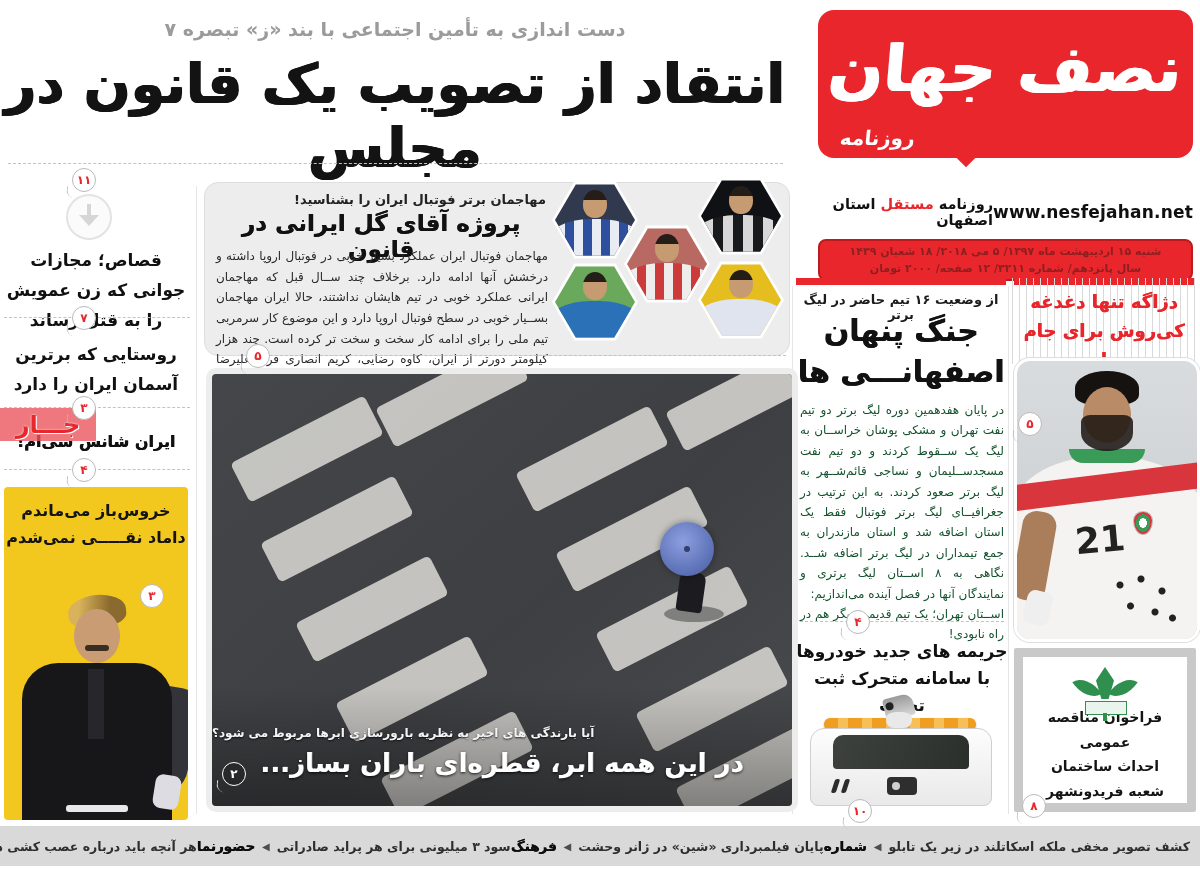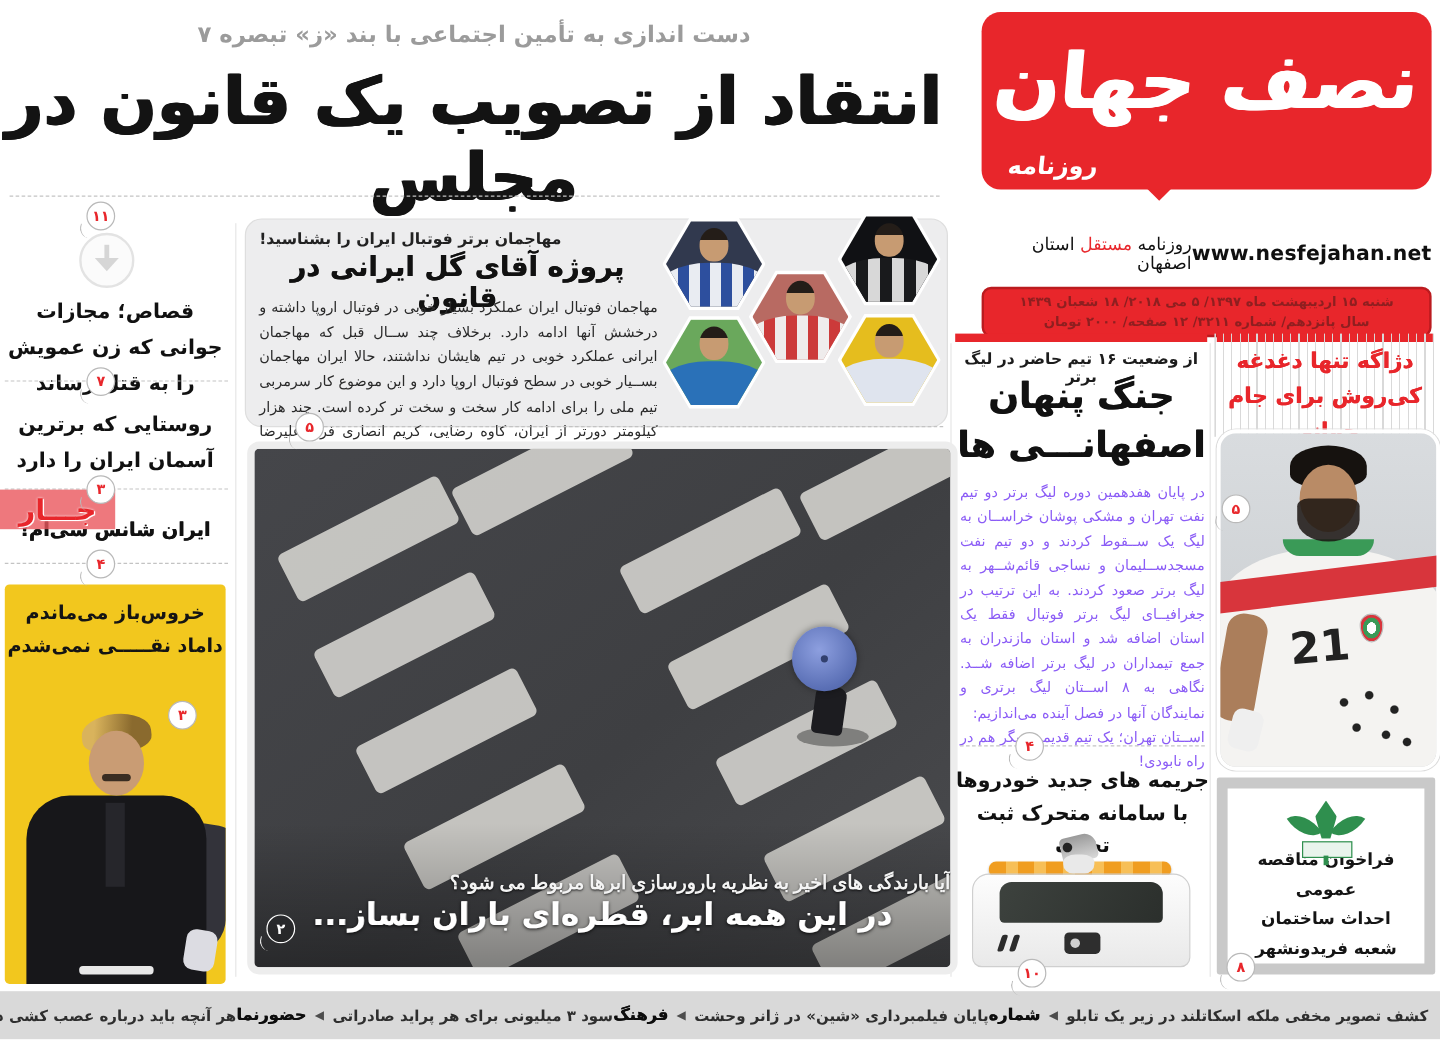--- a/index.html
+++ b/index.html
@@ -8,21 +8,21 @@
   .abs{position:absolute;}
 
   
   .mast-box{left:818px;top:10px;width:375px;height:148px;background:#e8262b;border-radius:16px;z-index:2;}
   .mast-tail{left:958px;top:148px;width:16px;height:16px;background:#e8262b;transform:rotate(45deg);z-index:1;}
   .logo-main{left:0;top:22px;width:100%;text-align:center;color:#fff;font-size:64px;font-weight:bold;
              transform:skewX(-5deg);text-shadow:1px 0 0 #fff,-1px 0 0 #fff;}
   .logo-sub{left:22px;bottom:8px;color:#fff;font-size:20px;font-weight:bold;transform:skewX(-6deg);}
   .site-row{left:818px;top:196px;width:375px;display:flex;justify-content:space-between;align-items:center;}
   .site-url{direction:ltr;font-weight:bold;font-size:17px;color:#101010;letter-spacing:.2px;}
-  .tagline{font-size:14.5px;font-weight:normal;color:#101010;}
+  .tagline{font-size:14.5px;font-weight:bold;color:#101010;}
   .tagline .hl{color:#e8262b;}
   .date-box{left:818px;top:239px;width:371px;height:38px;background:#e8262b;border:2px solid #bb1b1f;border-radius:8px;
             display:flex;flex-direction:column;justify-content:center;text-align:center;}
   .date-box div{font-size:11px;font-weight:bold;color:#8e1f20;line-height:17px;}
 
   
   .kicker{left:0;top:18px;width:790px;text-align:center;color:#9b9b9b;font-size:19px;font-weight:bold;}
   .headline{left:0;top:52px;width:790px;text-align:center;font-size:55px;font-weight:bold;color:#131313;
             text-shadow:.7px 0 0 currentColor,-.7px 0 0 currentColor;}
 
@@ -55,21 +55,21 @@
   .man-mus{position:absolute;left:81px;top:158px;width:24px;height:6px;border-radius:3px;background:#3a2d22;}
   .man-body{position:absolute;left:18px;top:176px;width:150px;height:170px;border-radius:36px 36px 0 0;background:#17171a;}
   .man-shirt{position:absolute;left:84px;top:182px;width:16px;height:70px;background:#26262b;}
   .man-belt{position:absolute;left:62px;top:318px;width:62px;height:7px;border-radius:3px;background:#e8e8e8;}
   .man-jacket{position:absolute;left:146px;top:200px;width:42px;height:110px;border-radius:12px 18px 30px 8px;
               background:#33333a;transform:rotate(9deg);}
   .man-cuff{position:absolute;left:150px;top:288px;width:26px;height:34px;border-radius:8px;background:#dcdcе2;background:#dcdce2;transform:rotate(9deg);}
 
   
   .gbox{left:204px;top:182px;width:584px;height:172px;background:#ededee;border:1px solid #dedede;border-radius:14px;}
-  .gb-kicker{left:216px;top:192px;width:330px;text-align:left;font-size:13px;font-weight:bold;color:#222;}
+  .gb-kicker{left:216px;top:192px;width:330px;text-align:right;font-size:13px;font-weight:bold;color:#222;}
   .gb-title{left:216px;top:210px;width:330px;text-align:center;font-size:23px;font-weight:bold;color:#111;
             text-shadow:.4px 0 0 currentColor;}
   .gb-body{left:216px;top:246px;width:332px;font-size:12px;line-height:1.72;text-align:justify;color:#2a2a2a;}
 
   .hex{position:absolute;width:86px;height:80px;clip-path:polygon(26% 2%,74% 2%,100% 50%,74% 98%,26% 98%,0 50%);background:#fff;z-index:3;}
   .hex-in{position:absolute;inset:3px;clip-path:polygon(26% 2%,74% 2%,100% 50%,74% 98%,26% 98%,0 50%);}
   .hex-in::before{content:"";position:absolute;left:50%;top:10%;width:24px;height:28px;margin-left:-12px;
       border-radius:50% 50% 46% 46%;background:linear-gradient(#241d18 0 36%,#c79b72 36%);}
   .hex-in::after{content:"";position:absolute;left:-10%;bottom:0;width:120%;height:52%;
       border-radius:45% 45% 0 0/60% 60% 0 0;}
@@ -82,31 +82,31 @@
   
   .photo{left:206px;top:368px;width:580px;height:432px;background:linear-gradient(140deg,#45464a,#3e3f42 55%,#4a4b4e);
          border:6px solid #ededed;border-radius:10px;overflow:hidden;}
   .stripe{position:absolute;width:150px;height:44px;background:#cfcdc9;border-radius:5px;transform:rotate(-27deg);opacity:.93;}
   .ph-grad{position:absolute;left:0;bottom:0;width:100%;height:120px;background:linear-gradient(transparent,rgba(0,0,0,.35));}
   .umbrella{position:absolute;left:448px;top:148px;width:54px;height:54px;border-radius:50%;
             background:radial-gradient(circle at 42% 36%,#8d9fdf,#5a6fb5 70%,#4c5f9e);box-shadow:0 0 6px rgba(0,0,0,.4);}
   .umbrella::after{content:"";position:absolute;left:24px;top:24px;width:6px;height:6px;border-radius:50%;background:#32406e;}
   .legs{position:absolute;left:466px;top:198px;width:26px;height:40px;background:#1c1c20;border-radius:8px 8px 4px 4px;transform:rotate(8deg);}
   .shadow{position:absolute;left:452px;top:232px;width:60px;height:16px;border-radius:50%;background:rgba(0,0,0,.35);}
-  .cap-s{position:absolute;left:0;top:352px;width:100%;text-align:right;color:#f4f4f4;font-size:16px;font-weight:bold;
-         text-shadow:0 1px 2px rgba(0,0,0,.8);font-family:Liberation Serif, serif;}
+  .cap-s{position:absolute;left:0;top:352px;width:100%;text-align:left;color:#f4f4f4;font-size:12px;font-weight:bold;
+         text-shadow:0 1px 2px rgba(0,0,0,.8);}
   .cap-b{position:absolute;left:0;top:374px;width:100%;text-align:center;color:#fff;font-size:26px;font-weight:bold;
          text-shadow:0 1px 3px rgba(0,0,0,.85),.5px 0 0 #fff;}
 
   
   .redbar{top:278px;height:7px;background:#e8262b;}
   .lg-kicker{left:796px;top:292px;width:210px;text-align:center;font-size:13px;font-weight:bold;color:#1c1c1c;}
   .lg-title{left:796px;top:310px;width:210px;text-align:center;font-size:30px;font-weight:bold;color:#111;line-height:1.38;
             text-shadow:.6px 0 0 currentColor;}
-  .lg-body{left:800px;top:400px;width:204px;font-size:12px;line-height:1.7;text-align:justify;color:#8b5cf6;}
+  .lg-body{left:800px;top:400px;width:204px;font-size:12px;line-height:1.7;text-align:justify;color:#14532d;}
   .fine-title{left:796px;top:638px;width:212px;text-align:center;font-size:17px;font-weight:bold;line-height:1.6;color:#111;}
 
   .car{left:806px;top:696px;width:188px;height:112px;}
   .campod{position:absolute;left:78px;top:0;width:30px;height:22px;background:linear-gradient(#9a9a9a,#d8d8d8);
           border-radius:4px 10px 4px 4px;transform:rotate(-14deg);}
   .campod::after{content:"";position:absolute;left:2px;top:4px;width:8px;height:8px;border-radius:50%;background:#222;}
   .podbase{position:absolute;left:80px;top:16px;width:26px;height:16px;background:#e9e9e9;border-radius:40% 40% 8px 8px;}
   .lightbar{position:absolute;left:18px;top:22px;width:152px;height:13px;border-radius:6px;
             background:repeating-linear-gradient(90deg,#f09d20 0 14px,#f7bf57 14px 24px);box-shadow:0 1px 2px rgba(0,0,0,.3);}
   .carbody{position:absolute;left:4px;top:32px;width:180px;height:76px;background:linear-gradient(#fdfdfd,#e9e9e9);

